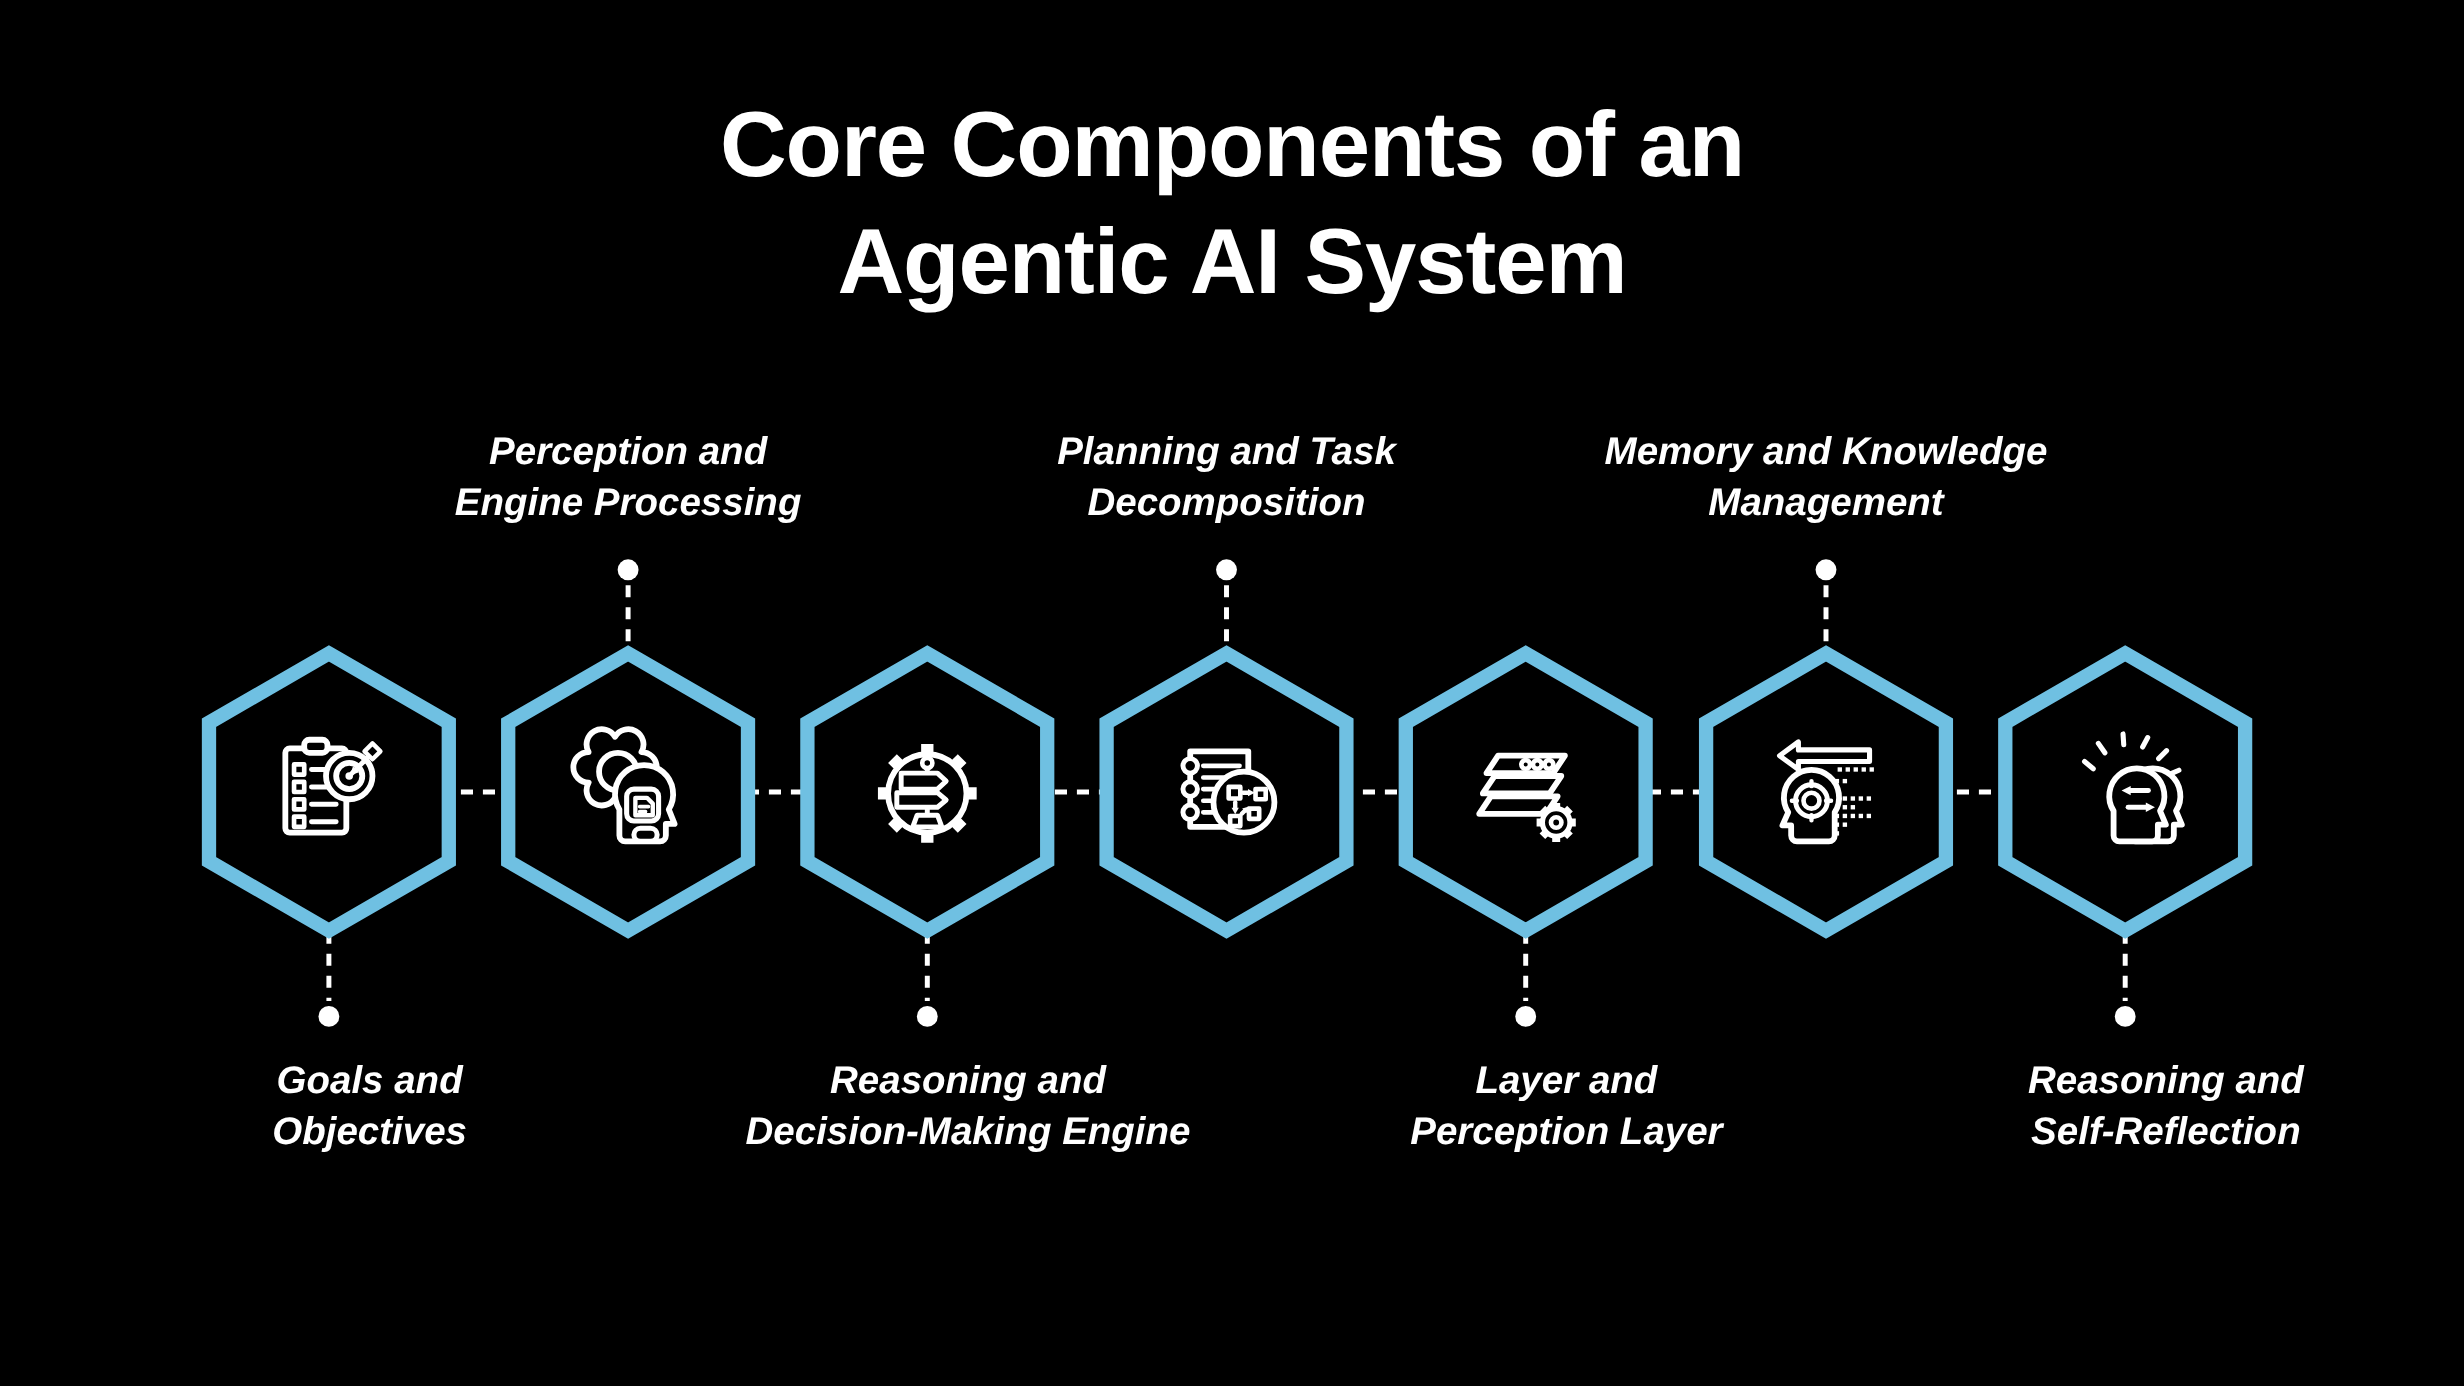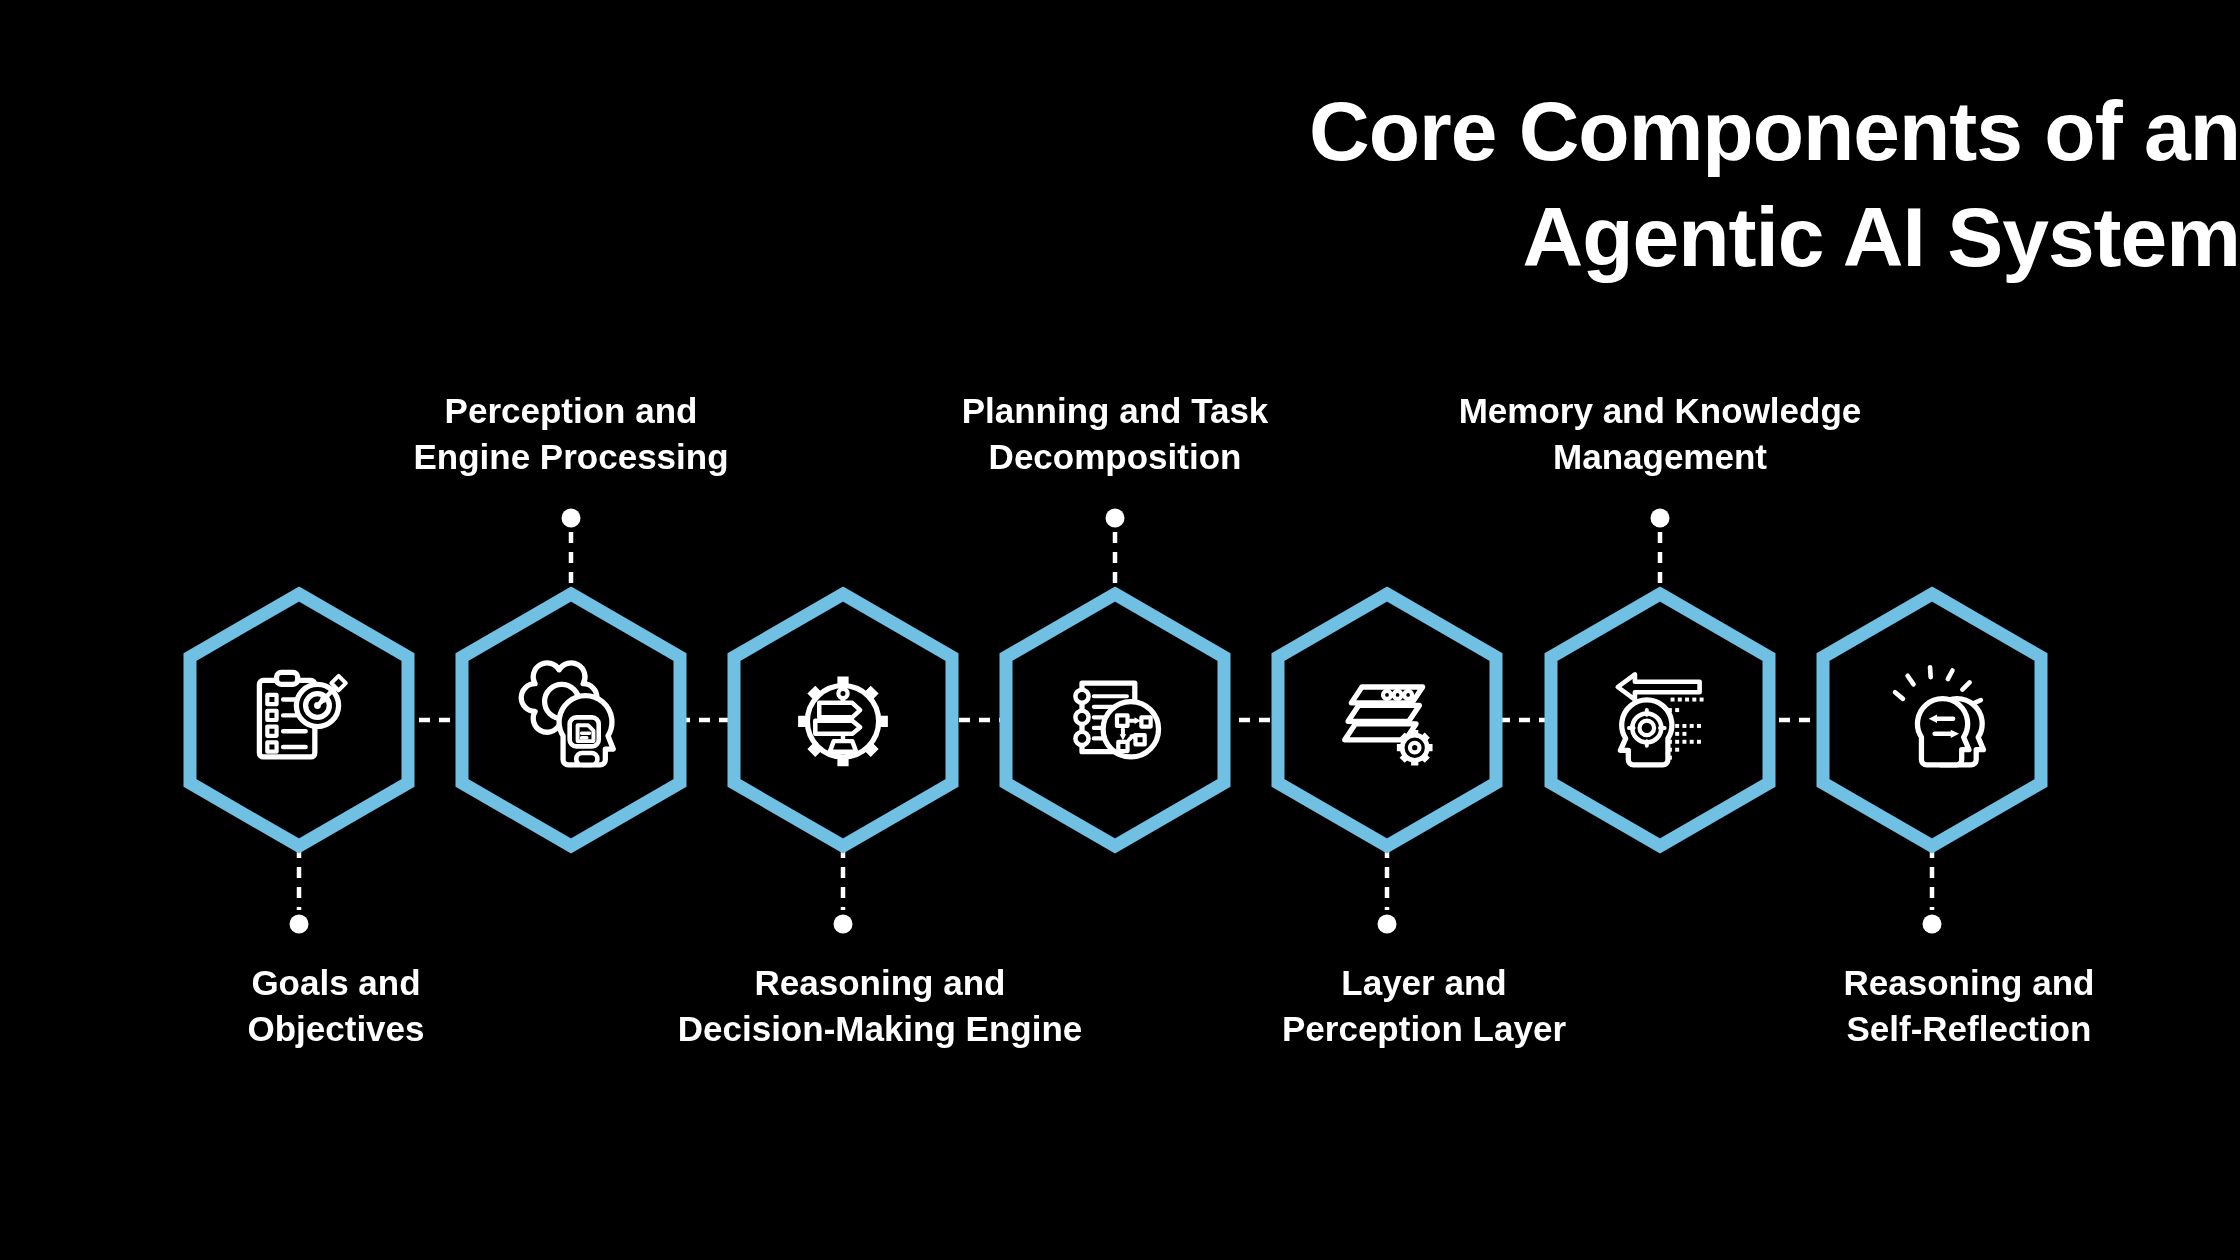--- a/index.html
+++ b/index.html
@@ -14,29 +14,29 @@
   .stage{
     position:relative;
     width:2240px;height:1260px;
     background:var(--bg-color);
     overflow:hidden;
     font-family:"Liberation Sans", sans-serif;
   }
   .title{
     position:absolute;
     top:78px;left:0;width:2240px;
-    text-align:right;
+    text-align:center;
     color:var(--text-color);
     font-size:84px;
     font-weight:bold;
     letter-spacing:-1px;
     line-height:106px;
   }
   .bg-connectors{position:absolute;top:0;left:0;}
-  .component{position:absolute;top:0;width:236px;height:1260px;}
+  .component{position:absolute;top:0;width:236px;height:1260px;font-style:italic;}
   .hex-svg{position:absolute;top:585px;left:0;}
   .hex{fill:var(--bg-color);stroke:var(--hex-color);stroke-width:13px;}
   .icon-svg{position:absolute;top:654px;left:52px;}
   .label{
     position:absolute;
     left:118px;
     transform:translateX(-50%);
     text-align:center;
     color:var(--text-color);
     font-size:35px;

